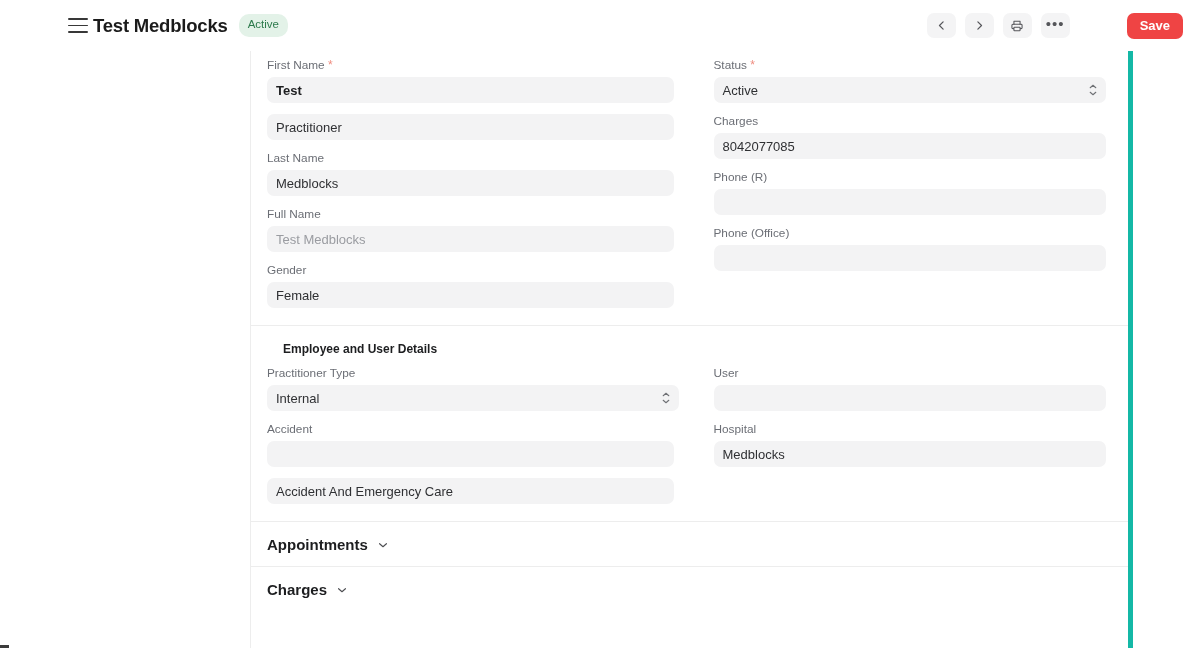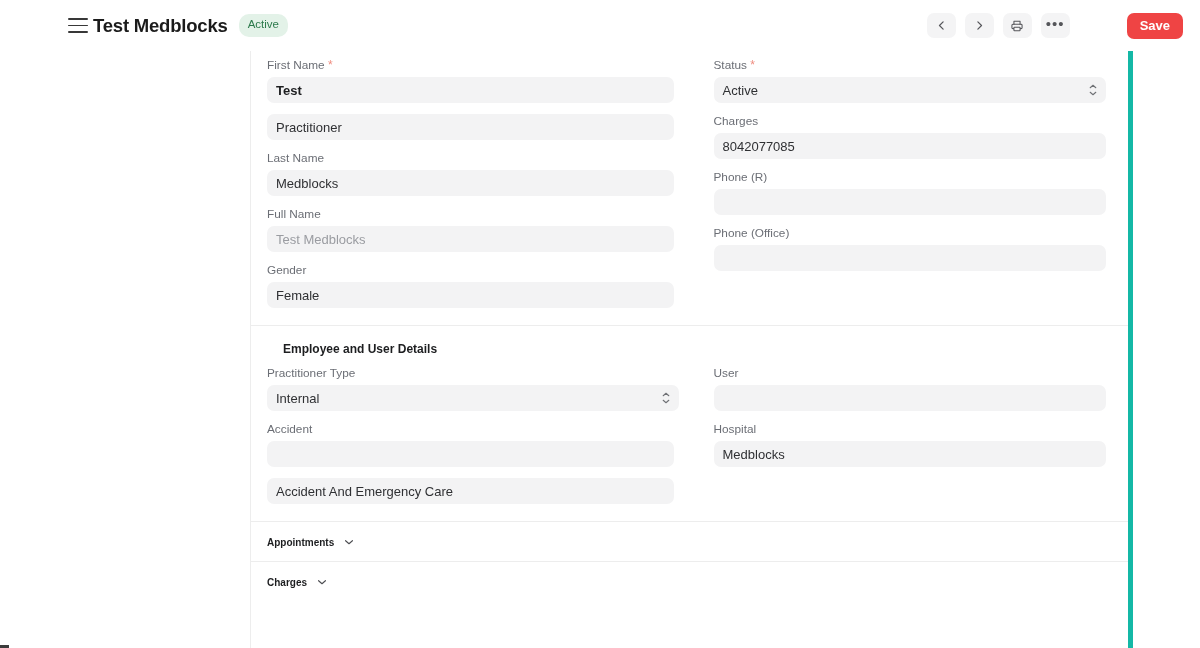--- a/index.html
+++ b/index.html
@@ -173,21 +173,21 @@
   
   .collapsible {
     display: flex;
     align-items: center;
     gap: 9px;
     padding: 14px 16px 13px;
     border-top: 1px solid #ededed;
     cursor: pointer;
   }
   .collapsible-title {
-    font-size: 10px;
+    font-size: 15px;
     font-weight: bold;
     color: #1d1e20;
   }
   .collapsible svg { color: #4c4d51; display: block; }
 
   .corner-mark {
     position: absolute;
     left: 0;
     bottom: 0;
     width: 9px;

